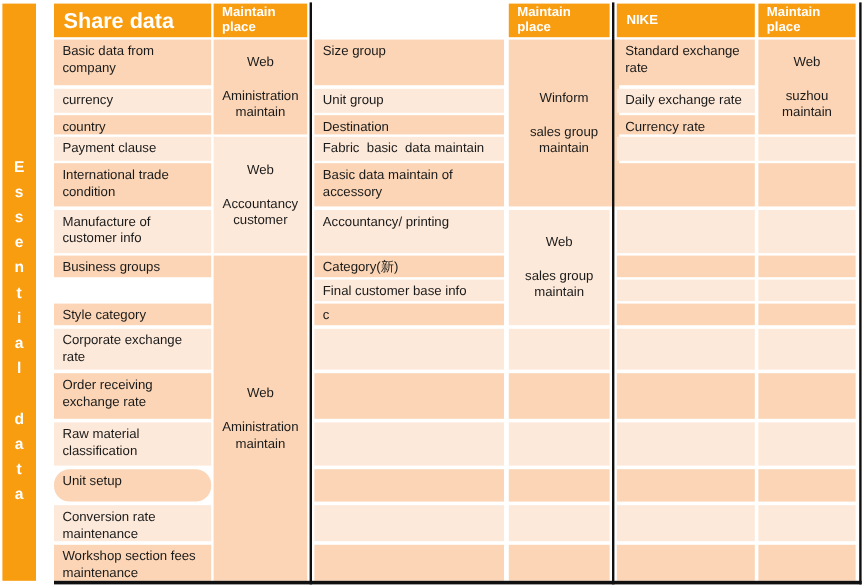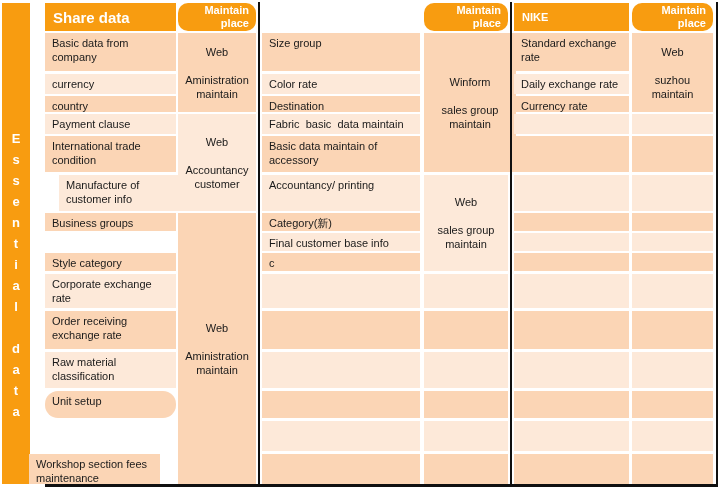--- a/index.html
+++ b/index.html
@@ -19,22 +19,22 @@
   .strip{position:absolute;left:2px;top:3px;width:28px;height:481px;background:var(--orange);}
   .letters{margin-top:125px;}
   .letter{min-height:21px;line-height:21px;text-align:center;color:var(--header-text);
           font-weight:bold;font-size:13px;}
   
   #table{position:absolute;left:0;top:0;width:719px;height:488px;}
   
   .hdr{position:absolute;box-sizing:border-box;background:var(--orange);color:var(--header-text);
        font-weight:bold;font-size:11px;line-height:13px;display:flex;align-items:center;}
   .hdr.l{justify-content:flex-start;text-align:left;padding-left:8px;padding-right:4px;}
-  .hdr.c{justify-content:center;text-align:right;padding:0 7px;border-radius:10px;}
-  .hdr-title{font-size:15px;line-height:17px;}
+  .hdr.c{justify-content:center;text-align:left;padding:0 7px;}
+  .hdr-title{font-size:18px;line-height:17px;}
   
   .cell{position:absolute;box-sizing:border-box;font-size:11px;line-height:14px;color:var(--body-text);}
   .cell.l{padding:3px 4px 0 7px;text-align:left;}
   .cell.c{display:flex;flex-direction:column;justify-content:center;align-items:center;
           text-align:center;padding:0 3px;}
   .cell.c .ln{min-height:14px;width:100%;}
   .cell.l .ln{white-space:pre-wrap;}
   .dark{background:var(--row-dark);}
   .light{background:var(--row-light);}
   
@@ -76,42 +76,45 @@
       </div>
       <div class="cell dark l" style="left: 45px; top: 96px; width: 131px; height: 16px;">
         <div class="ln">country</div>
       </div>
       <div class="cell light l" style="left: 45px; top: 114px; width: 131px; height: 20px;">
         <div class="ln">Payment clause</div>
       </div>
       <div class="cell dark l" style="left: 45px; top: 136px; width: 131px; height: 36px;">
         <div class="ln">International trade condition</div>
       </div>
-      <div class="cell light l" style="left: 45px; top: 175px; width: 131px; height: 36px; margin-left: 14px;">
+      <div class="cell light l" style="left: 45px; top: 175px; width: 131px; height: 36px;">
         <div class="ln">Manufacture of customer info</div>
       </div>
       <div class="cell dark l" style="left: 45px; top: 213px; width: 131px; height: 18px;">
         <div class="ln">Business groups</div>
       </div>
       <div class="cell dark l" style="left: 45px; top: 253px; width: 131px; height: 18px;">
         <div class="ln">Style category</div>
       </div>
       <div class="cell light l" style="left: 45px; top: 274px; width: 131px; height: 34px;">
         <div class="ln">Corporate exchange rate</div>
       </div>
       <div class="cell dark l" style="left: 45px; top: 311px; width: 131px; height: 38px;">
         <div class="ln">Order receiving exchange rate</div>
       </div>
       <div class="cell light l" style="left: 45px; top: 352px; width: 131px; height: 36px;">
         <div class="ln">Raw material classification</div>
       </div>
       <div class="cell dark l" style="left: 45px; top: 391px; width: 131px; height: 27px; border-radius: 13px;">
         <div class="ln">Unit setup</div>
       </div>
-      <div class="cell dark l" style="left: 29px; top: 454px; width: 131px; height: 30px;">
+      <div class="cell light l" style="left: 45px; top: 421px; width: 131px; height: 30px;">
+        <div class="ln">Conversion rate maintenance</div>
+      </div>
+      <div class="cell dark l" style="left: 45px; top: 454px; width: 131px; height: 30px;">
         <div class="ln">Workshop section fees maintenance</div>
       </div>
       <div class="hdr c" style="left: 178px; top: 3px; width: 78px; height: 28px;">
         <span>Maintain place</span>
       </div>
       <div class="cell dark c" style="left: 178px; top: 33px; width: 78px; height: 79px;">
         <div class="ln">Web</div>
         <div class="ln"></div>
         <div class="ln">Aministration maintain</div>
       </div>
@@ -122,21 +125,21 @@
       </div>
       <div class="cell dark c" style="left: 178px; top: 213px; width: 78px; height: 271px;">
         <div class="ln">Web</div>
         <div class="ln"></div>
         <div class="ln">Aministration maintain</div>
       </div>
       <div class="cell dark l" style="left: 262px; top: 33px; width: 158px; height: 38px;">
         <div class="ln">Size group</div>
       </div>
       <div class="cell light l" style="left: 262px; top: 74px; width: 158px; height: 20px;">
-        <div class="ln">Color rate</div>
+        <div class="ln">Unit group</div>
       </div>
       <div class="cell dark l" style="left: 262px; top: 96px; width: 158px; height: 16px;">
         <div class="ln">Destination</div>
       </div>
       <div class="cell light l" style="left: 262px; top: 114px; width: 158px; height: 20px;">
         <div class="ln">Fabric  basic  data maintain</div>
       </div>
       <div class="cell dark l" style="left: 262px; top: 136px; width: 158px; height: 36px;">
         <div class="ln">Basic data maintain of accessory</div>
       </div>

